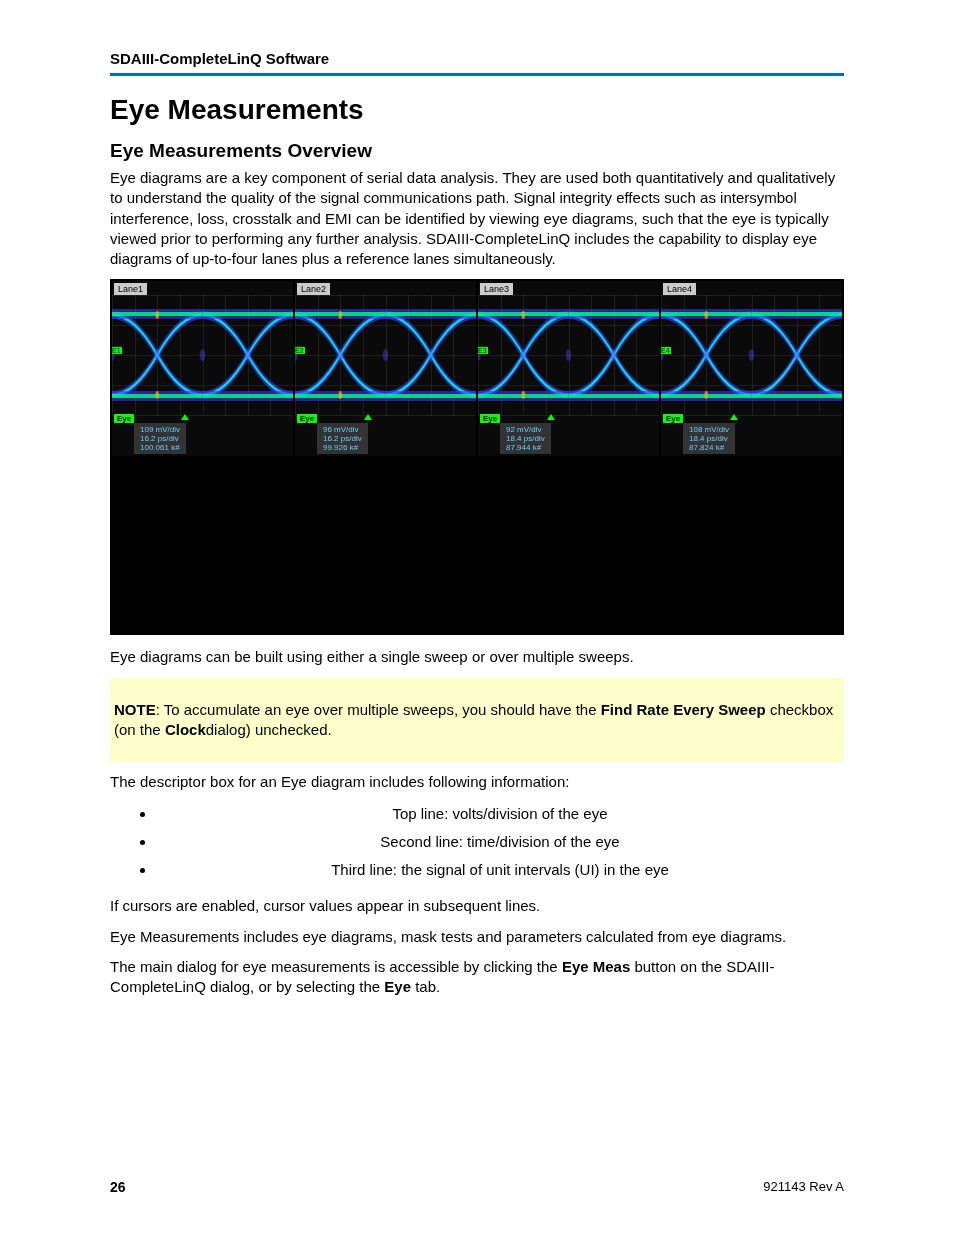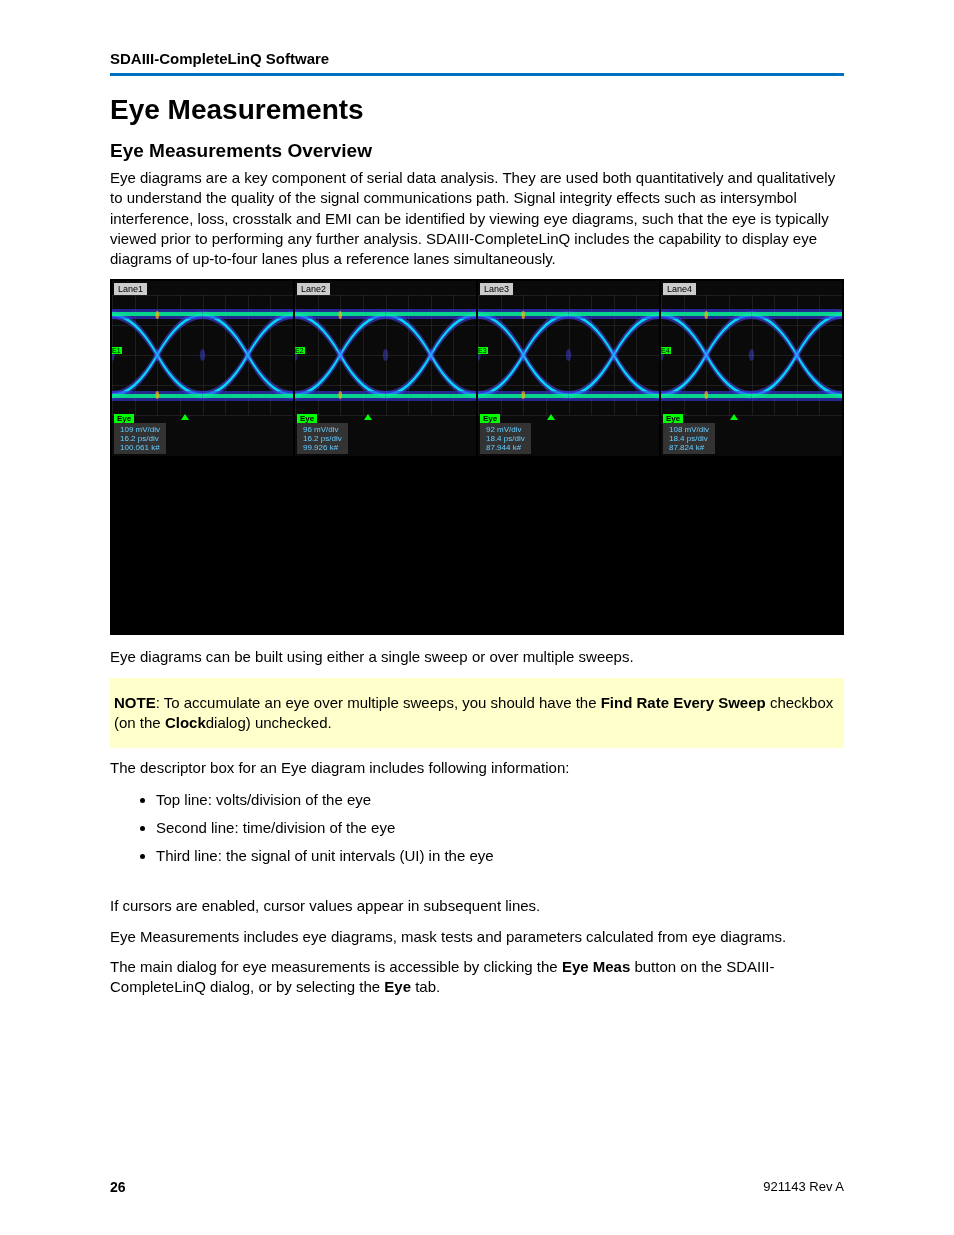--- a/index.html
+++ b/index.html
@@ -34,28 +34,29 @@
     margin: 0 0 6px 0;
     font-weight: bold;
   }
   p {
     font-size: 15px;
     line-height: 1.35;
     margin: 0 0 10px 0;
   }
   .note {
     background: #ffffcc;
-    padding: 15px 4px;
+    padding: 22px 4px;
     font-size: 15px;
     line-height: 1.35;
     margin: 0 0 10px 0;
   }
   ul {
-    margin: 0 0 28px 0;
+    margin: 0 0 14px 0;
     padding-left: 46px;
+    text-align: center;
   }
   li {
     font-size: 15px;
     line-height: 1.6;
     margin-bottom: 4px;
   }
   .footer {
     position: absolute;
     bottom: 40px;
     left: 60px;
@@ -117,20 +118,21 @@
     color: #000;
     padding: 0 3px;
     display: inline-block;
     font-weight: bold;
   }
   .desc-vals {
     background: #333;
     color: #6cf;
     padding: 2px 6px;
     display: block;
+    margin-left: 20px;
   }
   .gridlines {
     position: absolute;
     top: 14px; left: 0; right: 0; height: 120px;
     z-index: 1;
   }
   .gridlines .hline {
     position: absolute; left: 0; right: 0; height: 1px;
     background: rgba(80,80,80,0.3);
   }

